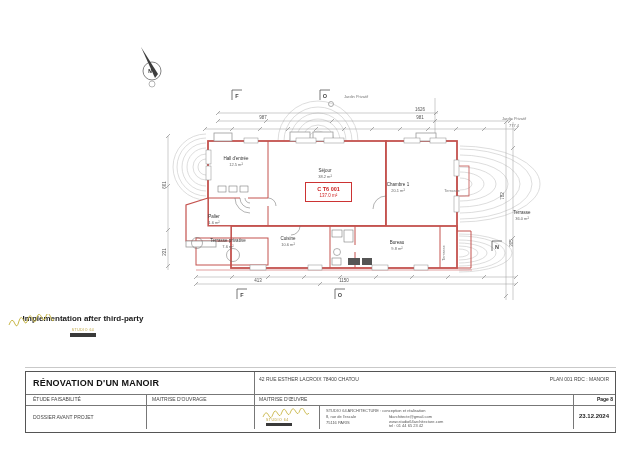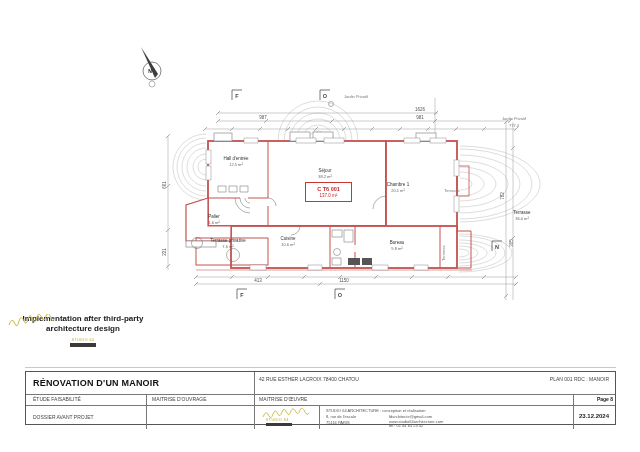--- a/index.html
+++ b/index.html
@@ -20,21 +20,21 @@
   .unitbox .uarea{font-size:4.5px;color:#cc2222;}
   .north{font-size:5px;font-weight:bold;color:#222;}
   
   .note{position:absolute;left:8px;top:314px;width:150px;text-align:center;}
   .note .l{font-size:8px;font-weight:bold;color:#1a1a1a;line-height:1.25;}
   .note .logo{margin-top:4px;}
   .logobar{height:4px;background:#3a3a3a;margin:1px auto 0 auto;}
   .logotext{font-size:3.5px;color:#b89b2a;letter-spacing:.5px;}
   
   .rule{position:absolute;left:25px;top:367px;width:591px;height:0;border-top:1px solid #c9c9c9;}
-  .tb{position:absolute;left:25px;top:371px;width:591px;height:54px;border:1px solid #555;background:#fff;box-sizing:border-box;}
+  .tb{position:absolute;left:25px;top:371px;width:591px;height:62px;border:1px solid #555;background:#fff;box-sizing:border-box;}
   .tb .h{position:absolute;left:0;width:100%;height:0;border-top:1px solid #777;}
   .tb .v{position:absolute;width:0;border-left:1px solid #777;}
   .tb span{position:absolute;white-space:nowrap;}
   .proj{font-size:9px;font-weight:bold;color:#111;letter-spacing:.2px;}
   .small{font-size:5px;color:#444;}
   .xs{font-size:4px;color:#555;line-height:1.5;}
   .bold{font-weight:bold;color:#222;}
 </style>
 </head>
 <body>
@@ -185,21 +185,20 @@
   <span class="lbl tiny" style="left:452px;top:191px">Terrasse</span>
   <span class="lbl tiny rot" style="left:444px;top:253px">Terrasse</span>
 
   <div class="unitbox">
     <span class="code">C T6 001</span>
     <span class="uarea">137.0 m²</span>
   </div>
 
   <div class="note">
     <div class="l">Implementation after third-party</div>
-    <div class="l">architecture design</div>
     <div class="logo">
       <svg width="46" height="13" viewBox="0 0 46 13">
         <path d="M1,11 q3,-9 6,-1 q2,5 4,-3 q2,-7 5,0 q2,5 4,-2 q2,-7 5,1 q2,5 4,-3 q2,-6 5,1 q2,5 4,-2 q2,-6 5,2 q2,5 3,1" stroke="#c9b84a" stroke-width="1" fill="none"></path>
       </svg>
       <div class="logotext">STUDIO 64</div>
       <div class="logobar" style="width:26px"></div>
     </div>
   </div>
 
   <div class="rule"></div>

